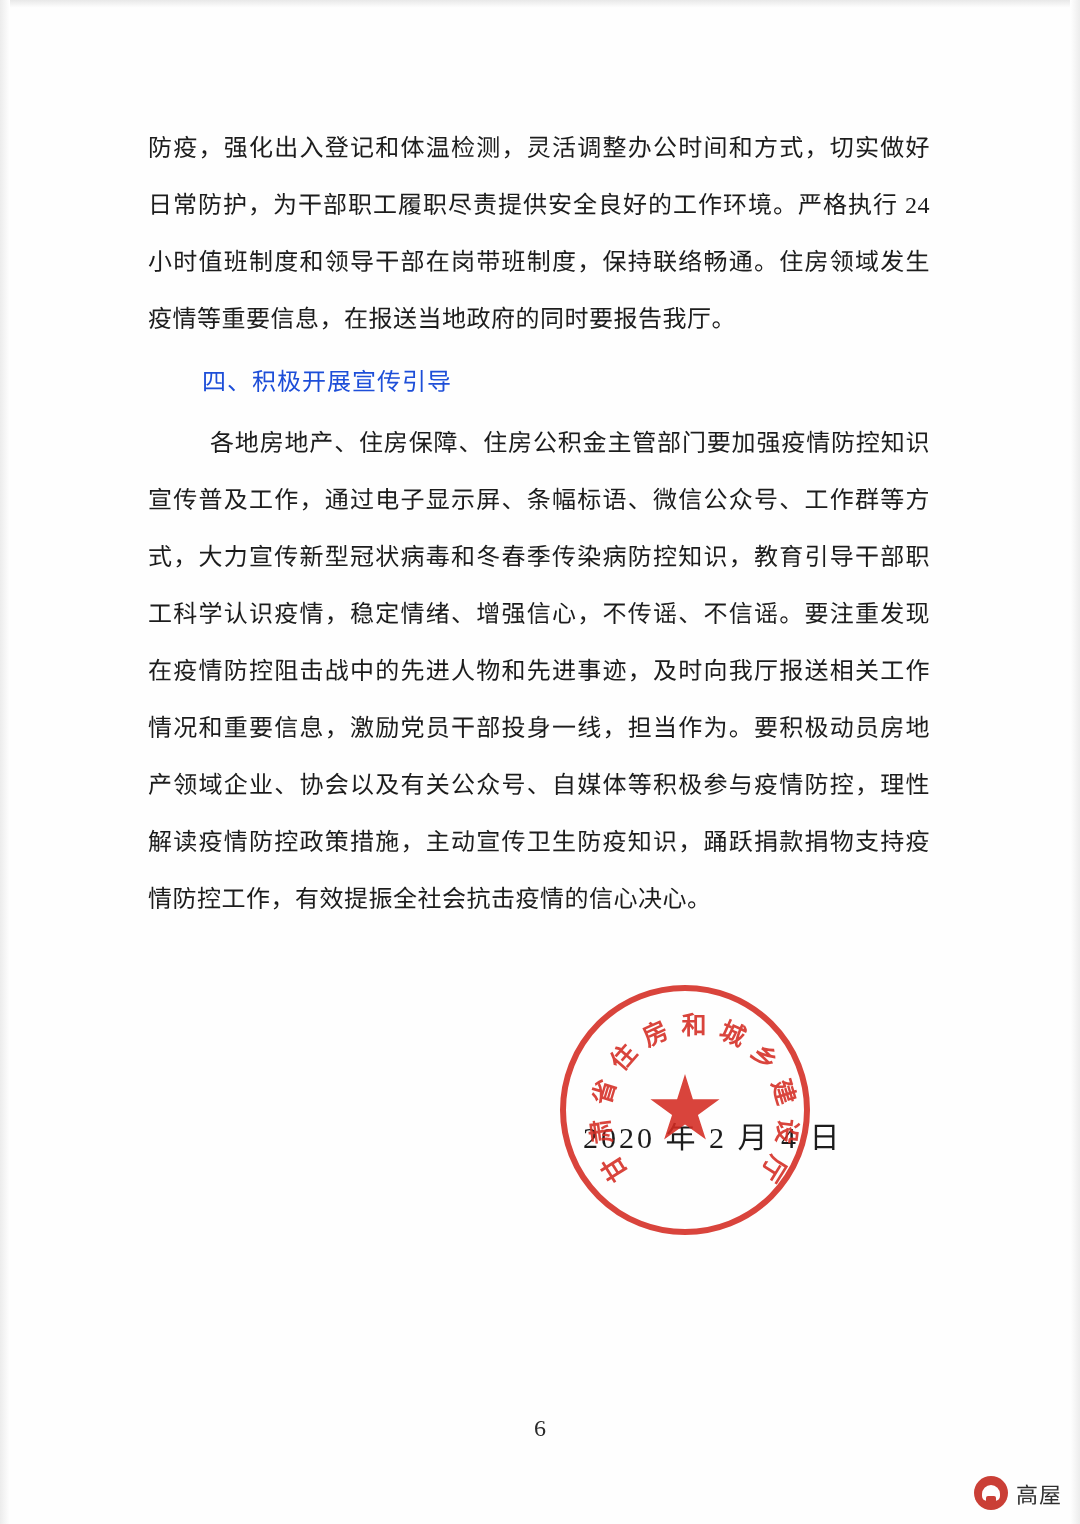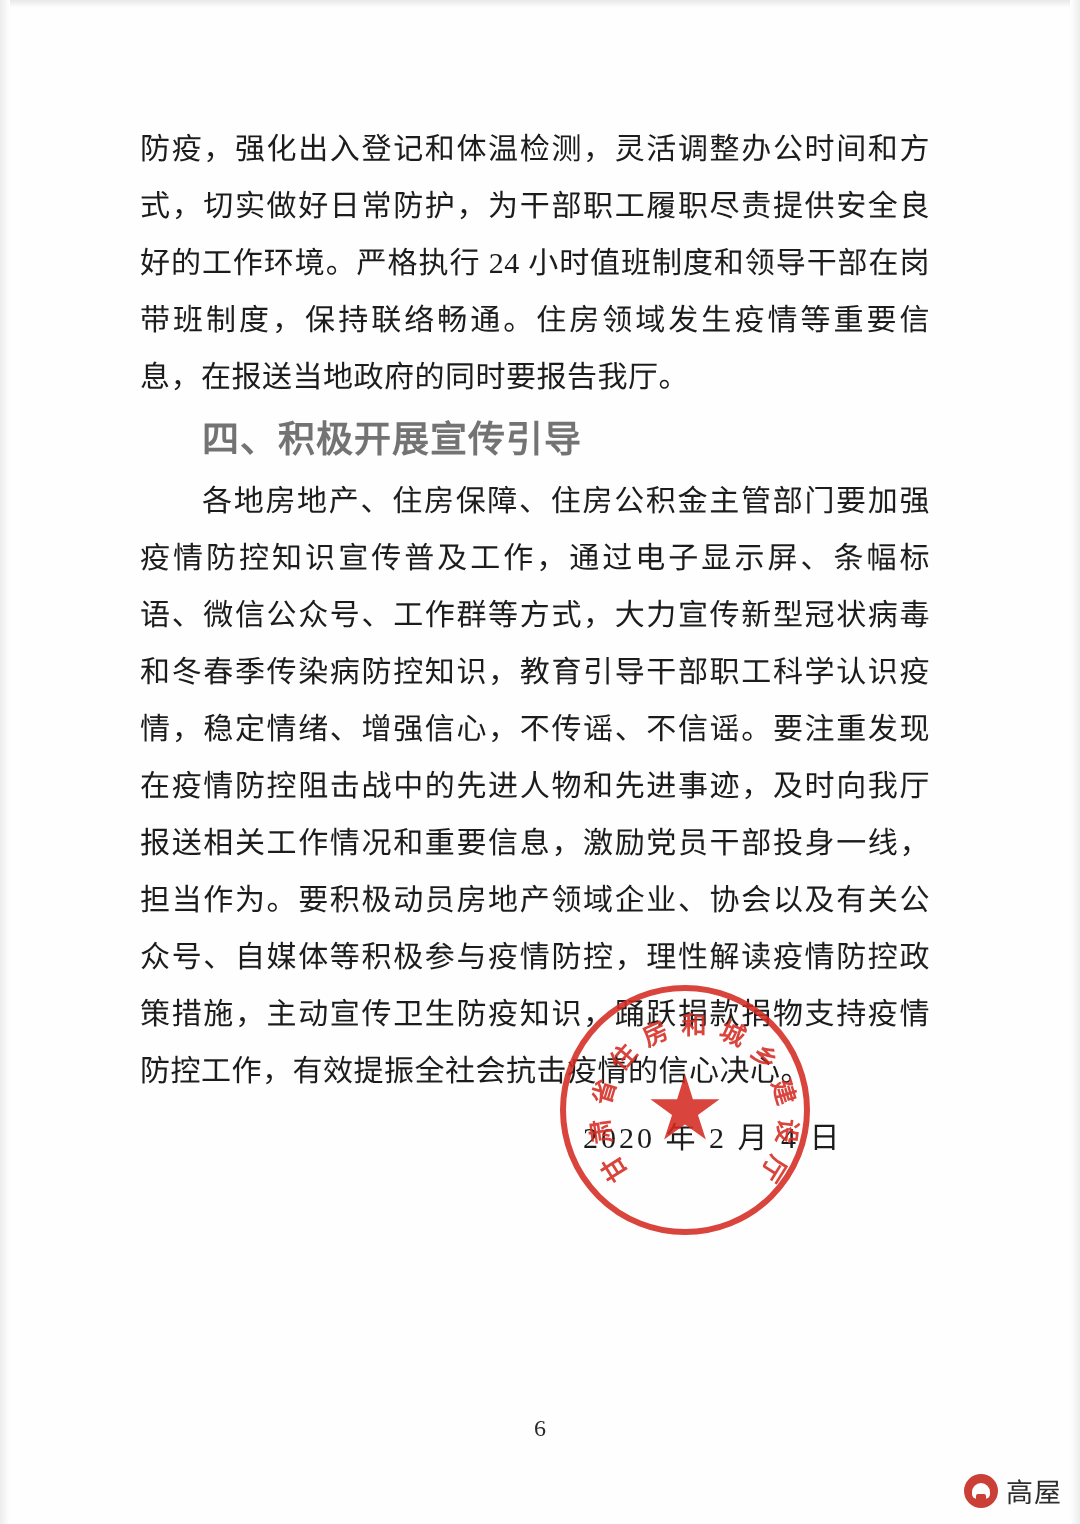--- a/index.html
+++ b/index.html
@@ -43,42 +43,42 @@
   }
 
   .doc-body {
     position: absolute;
     left: 140px;
     top: 120px;
     width: 790px;
   }
 
   p.para {
-    margin: 0 0 2px 0;
-    font-size: 30px;
+    margin: 0 0 2px 8px;
+    font-size: 24px;
     line-height: 57px;
     letter-spacing: 0.5px;
     text-align: justify;
     text-align-last: left;
     color: #1c1c1c;
     font-family: "Liberation Serif", "DejaVu Serif", serif;
   }
   p.para.indent {
     text-indent: 62px;
   }
 
   h2.section-heading {
     margin: 6px 0 4px 0;
-    font-size: 37px;
+    font-size: 24px;
     line-height: 57px;
-    font-weight: bold;
+    font-weight: normal;
     text-indent: 62px;
     letter-spacing: 1px;
     font-family: "DejaVu Sans", "Liberation Sans", sans-serif;
-    color: #737373;
+    color: #1d4ed8;
   }
 
   
   .sign-block {
     position: absolute;
     left: 140px;
     top: 1095px;
     width: 790px;
     height: 130px;
   }
@@ -179,21 +179,21 @@
   }
   .wm-logo::after {
     content: "";
     position: absolute;
     left: 12px; top: 20px;
     width: 10px; height: 8px;
     background: #c8352c;
     border-radius: 2px;
   }
   .wm-label {
-    font-size: 27px;
+    font-size: 22px;
     color: #222;
     font-family: "DejaVu Sans", "Liberation Sans", sans-serif;
     letter-spacing: 1px;
   }
 </style>
 </head>
 <body>
 
 <div class="page">
 

